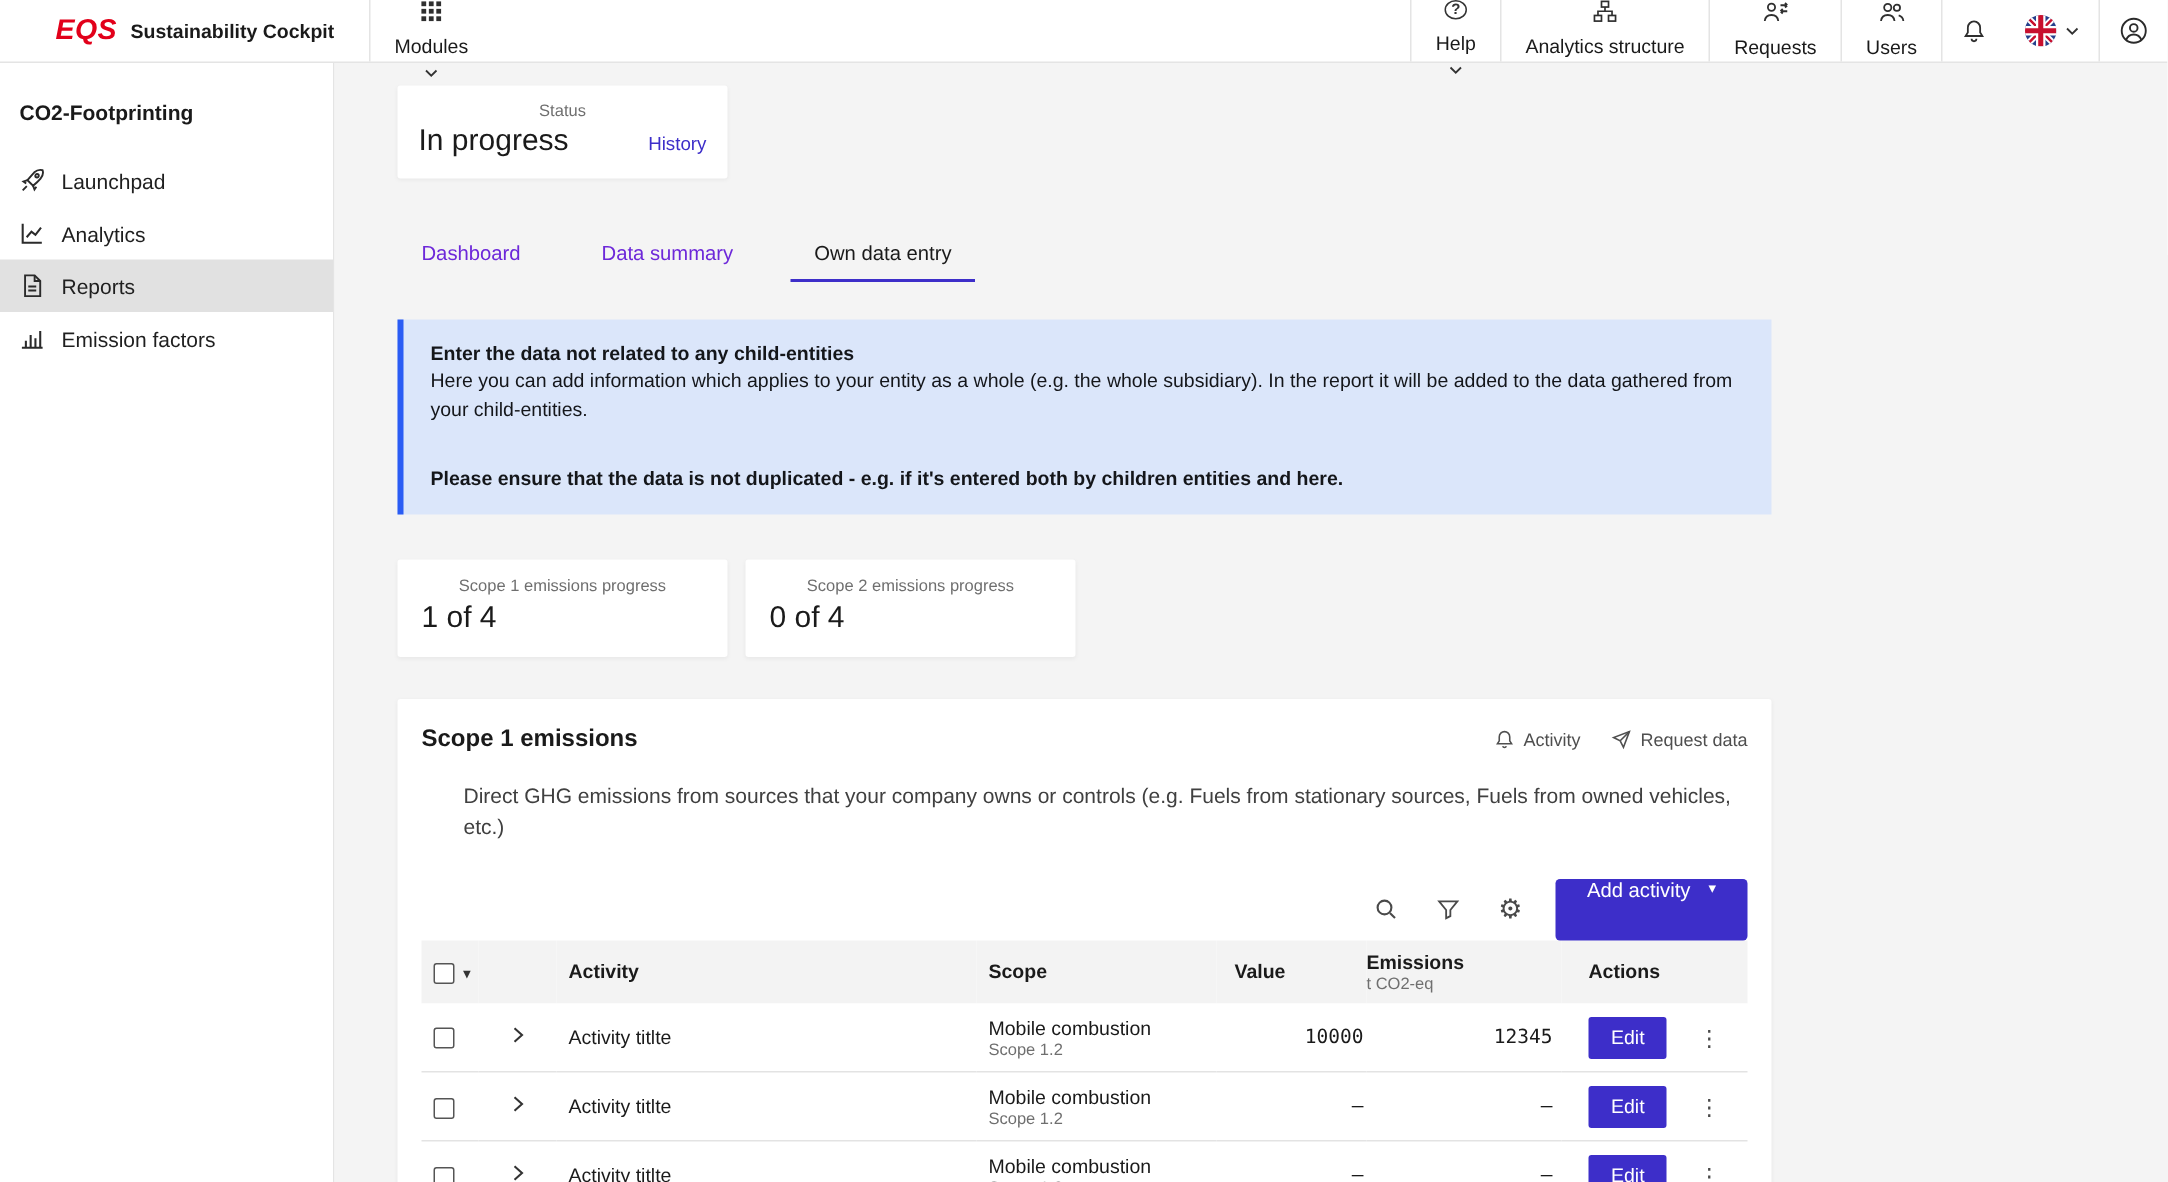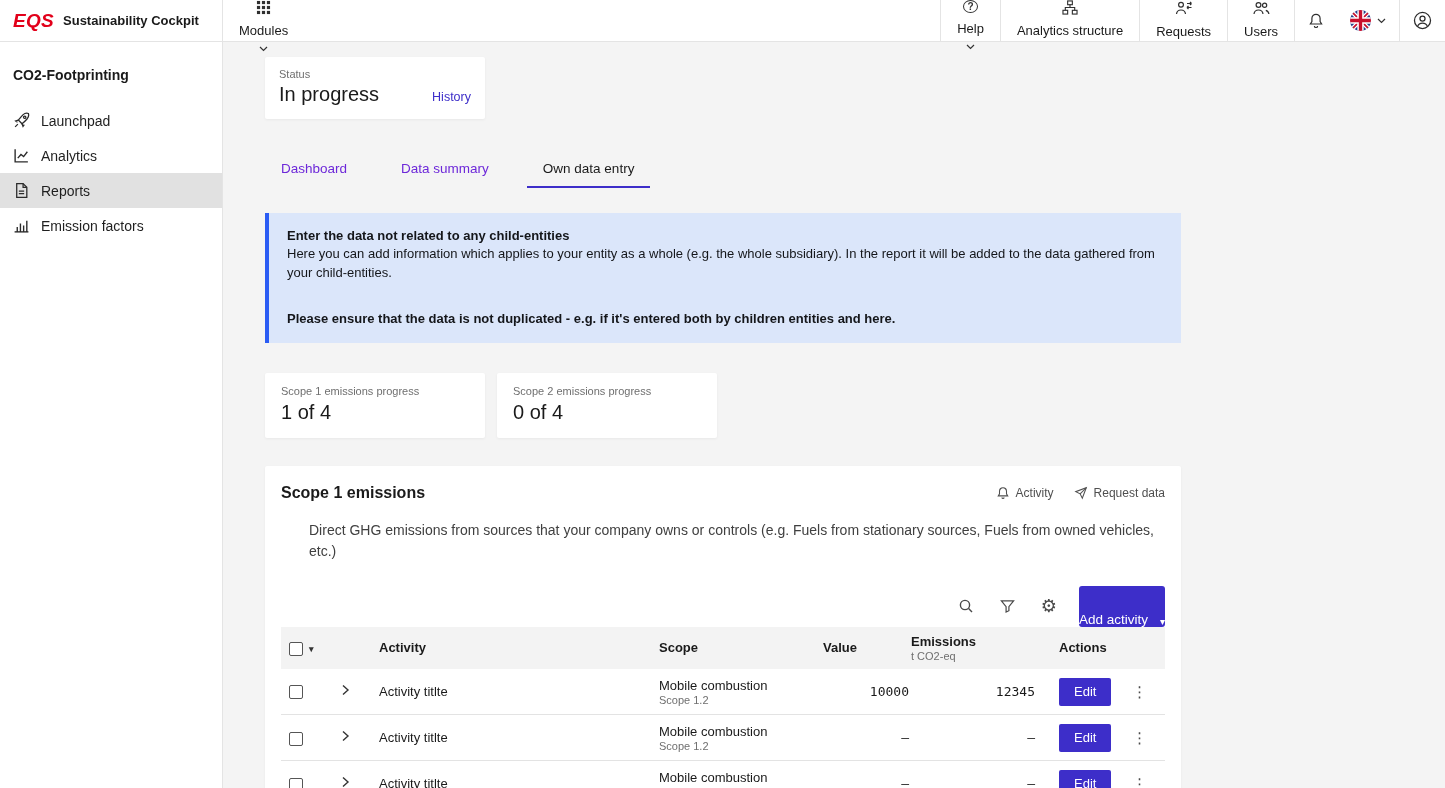--- a/index.html
+++ b/index.html
@@ -8,21 +8,21 @@
   --banner-border:#2A5CF4;
   --logo-red:#E2001A;
 }
 *{margin:0;padding:0;box-sizing:border-box;}
 html,body{width:1445px;height:788px;}
 body{overflow:hidden;font-family:"Liberation Sans",sans-serif;color:#1a1a1a;background:#fff;position:relative;font-size:13px;}
 svg{display:block;}
 
 
 .topbar{position:absolute;top:0;left:0;width:100%;height:42px;background:#fff;border-bottom:1px solid #e4e4e4;display:flex;align-items:stretch;z-index:5;}
-.brand{flex:0 0 223px;display:flex;align-items:center;gap:9px;padding:0 13px;border-right:1px solid #e4e4e4;cursor:pointer;}
+.brand{flex:0 0 223px;display:flex;align-items:center;gap:9px;padding:0 13px;border-right:1px solid #e4e4e4;cursor:pointer;margin-left:24px;}
 .logo{color:var(--logo-red);font-weight:800;font-style:italic;font-size:19px;letter-spacing:.3px;}
 .brand-title{font-weight:700;font-size:13px;white-space:nowrap;}
 .tb-item{display:flex;align-items:center;gap:8px;padding:0 16px;font-size:13px;cursor:pointer;white-space:nowrap;flex-direction:column;}
 .tb-iconbtn{display:flex;align-items:center;gap:6px;padding:0 13px;cursor:pointer;}
 .tb-div{width:1px;background:#e4e4e4;}
 .tb-spacer{flex:1;}
 .icon{display:inline-flex;align-items:center;justify-content:center;color:#2f2f2f;}
 .q-circle{width:15px;height:15px;border:1.2px solid #333;border-radius:50%;display:inline-flex;align-items:center;justify-content:center;font-size:10px;font-weight:bold;color:#333;}
 
 
@@ -31,21 +31,21 @@
 .side-item{display:flex;align-items:center;gap:11px;padding:0 13px;height:35px;font-size:14px;color:#1f1f1f;cursor:pointer;}
 .side-item.active{background:#e1e1e1;}
 
 
 .main{position:absolute;top:42px;left:223px;right:0;bottom:0;background:#f4f4f4;overflow:hidden;}
 .content{padding:15px 0 0 42px;width:958px;}
 .card{background:#fff;border-radius:2px;box-shadow:0 1px 3px rgba(0,0,0,.05);}
 
 
 .status-card{width:220px;padding:11px 14px 13px;}
-.mini-label{font-size:11px;color:#6f6f6f;}
+.mini-label{font-size:11px;color:#6f6f6f;text-align:center;}
 .status-row{display:flex;align-items:baseline;justify-content:space-between;margin-top:3px;}
 .status-value{font-size:20px;color:#1a1a1a;}
 .history-link{color:var(--accent);font-size:12.5px;cursor:pointer;}
 
 
 .tabs{display:flex;margin-top:32px;}
 .tab{padding:10px 16px;font-size:13.5px;color:#6d28d9;cursor:pointer;border-bottom:2px solid transparent;margin-right:22px;}
 .tab.active{color:#1a1a1a;border-bottom-color:var(--accent);}
 
 
@@ -64,21 +64,21 @@
 .scope-title{font-size:16px;font-weight:700;}
 .scope-links{display:flex;gap:20px;}
 .scope-link{display:flex;align-items:center;gap:6px;font-size:12px;color:#4f4f4f;cursor:pointer;}
 .scope-desc{margin-top:18px;width:872px;font-size:14px;line-height:1.5;color:#404040;margin-left:28px;}
 
 
 .table-wrap{margin-top:24px;width:884px;}
 .table-toolbar{height:41px;display:flex;align-items:center;justify-content:flex-end;}
 .tool-icon{padding:0 13px;cursor:pointer;color:#4a4a4a;display:flex;align-items:center;}
 .gear-glyph{font-size:18px;line-height:1;color:#4a4a4a;}
-.add-btn{margin-left:9px;height:41px;background:var(--accent);color:#fff;border:none;border-radius:3px;padding:0 0;font-size:13.5px;font-family:"Liberation Sans",sans-serif;display:flex;align-items:flex-end;gap:12px;cursor:pointer;}
+.add-btn{margin-left:9px;height:41px;background:var(--accent);color:#fff;border:none;border-radius:3px;padding:0 21px;font-size:13.5px;font-family:"Liberation Sans",sans-serif;display:flex;align-items:flex-start;gap:12px;cursor:pointer;}
 .add-caret{font-size:10px;}
 
 table.data-table{border-collapse:collapse;width:884px;table-layout:fixed;}
 .data-table thead th{background:#f3f3f3;height:42px;font-size:13px;font-weight:700;text-align:left;color:#1a1a1a;vertical-align:middle;}
 .data-table .unit{font-size:11px;color:#6f6f6f;font-weight:400;margin-top:1px;}
 .data-table tbody td{height:46px;border-bottom:1px solid #e3e3e3;background:#fff;font-size:13px;vertical-align:middle;}
 .c-check{width:38px;padding-left:8px;}
 .c-exp{width:52px;text-align:center;}
 .c-act{width:280px;padding-left:8px;}
 .c-scope{width:160px;padding-left:8px;}

